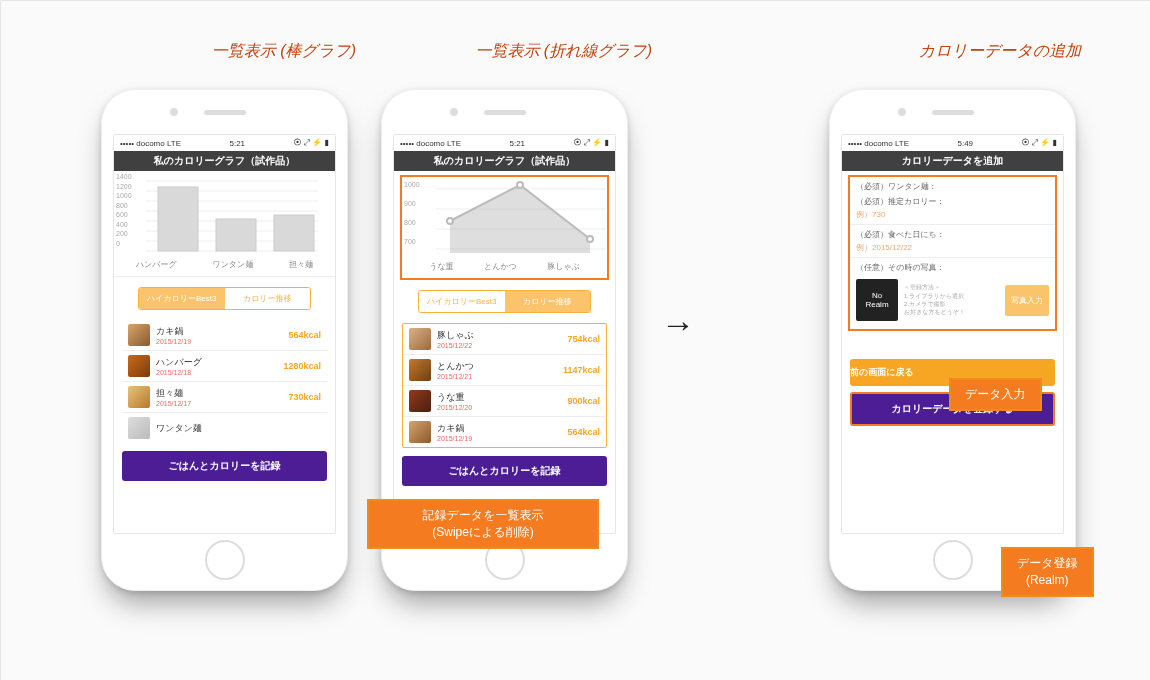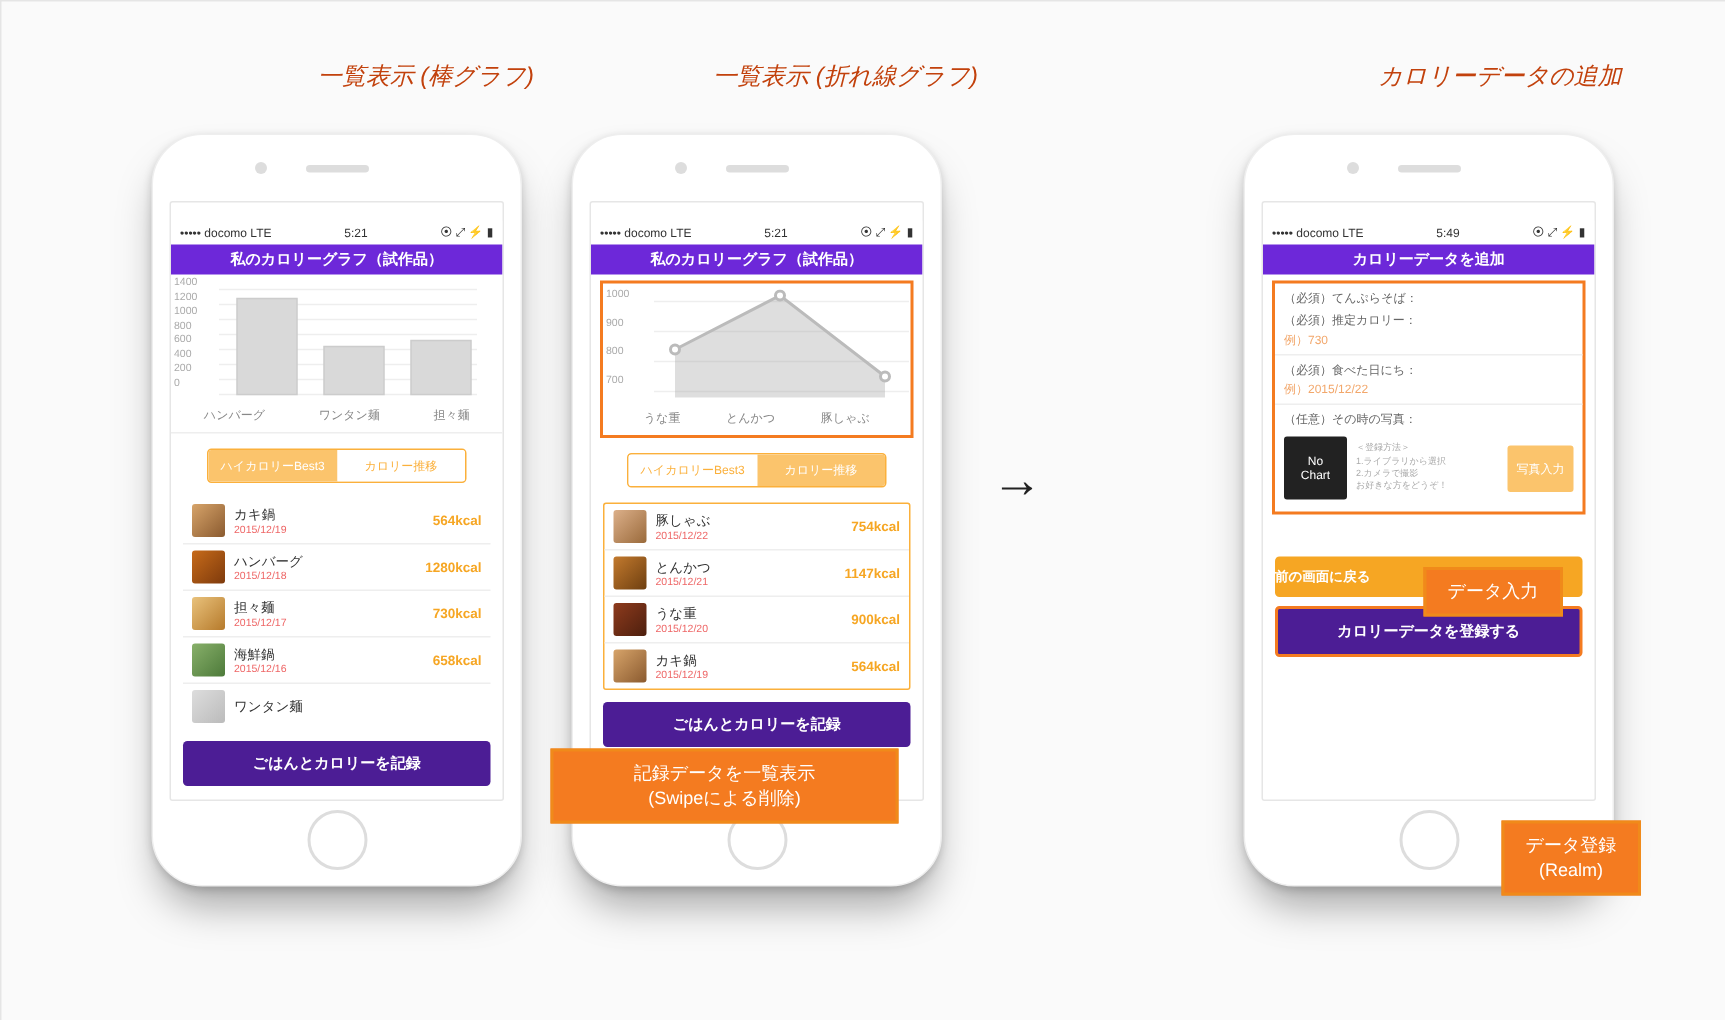--- a/index.html
+++ b/index.html
@@ -3,22 +3,22 @@
 <meta charset="utf-8">
 <style>
   html,body{margin:0;padding:0;background:#f5f5f5;font-family:"Hiragino Kaku Gothic ProN","Yu Gothic",sans-serif;}
   .stage{width:1150px;height:680px;background:#fafafa;border:1px solid #e5e5e5;position:relative;overflow:hidden;}
   .caption{position:absolute;top:40px;font-size:16px;color:#c2410c;text-align:right;font-style:italic;}
   .phone{position:absolute;top:88px;width:245px;height:500px;background:#fff;border-radius:34px;box-shadow:0 18px 28px -6px rgba(0,0,0,.35),0 2px 6px rgba(0,0,0,.15);border:1px solid #eee;}
   .phone .home{position:absolute;bottom:10px;left:50%;transform:translateX(-50%);width:36px;height:36px;border:2px solid #ddd;border-radius:50%;}
   .phone .speaker{position:absolute;top:20px;left:50%;transform:translateX(-50%);width:42px;height:5px;border-radius:3px;background:#ddd;}
   .phone .camera{position:absolute;top:18px;left:68px;width:8px;height:8px;border-radius:50%;background:#ddd;}
   .screen{position:absolute;top:44px;left:11px;right:11px;bottom:56px;background:#fff;border:1px solid #e6e6e6;border-radius:2px;overflow:hidden;}
-  .statusbar{height:16px;background:#fff;display:flex;justify-content:space-between;align-items:center;padding:0 6px;font-size:8px;color:#333;margin-top:12px;}
-  .titlebar{background:#6d28d9;color:#fff;font-size:10px;font-weight:bold;text-align:center;padding:3px 0;}
+  .statusbar{height:16px;background:#fff;display:flex;justify-content:space-between;align-items:center;padding:0 6px;font-size:8px;color:#333;}
+  .titlebar{background:#404040;color:#fff;font-size:10px;font-weight:bold;text-align:center;padding:3px 0;}
   .chart{padding:4px 8px 0 8px;}
   .chart svg{display:block;}
   .chart-labels{display:flex;font-size:8px;color:#888;justify-content:space-around;padding:2px 4px 6px 4px;}
   .divider{height:1px;background:#eee;margin:0;}
   .seg{display:flex;margin:10px 24px;border-radius:3px;overflow:hidden;border:1px solid #fbb03b;}
   .seg div{flex:1;text-align:center;font-size:8px;padding:5px 0;}
   .seg .act{background:#fbc46c;color:#fff;}
   .seg .inact{background:#fff;color:#fbb03b;}
   .list{border:1px solid #fbb03b;margin:0 8px;border-radius:2px;}
   .row{display:flex;align-items:center;padding:4px 6px;border-bottom:1px solid #eee;font-size:9px;}
@@ -117,28 +117,20 @@
           </div>
         <div class="row">
             <div class="thumb" style="background:linear-gradient(135deg,#e9c27c,#b67a2b)"></div>
             <div class="meta">
               <div class="name">担々麺</div>
               <div class="date">2015/12/17</div>
             </div>
             <div class="kcal">730kcal</div>
           </div>
         <div class="row">
-            <div class="thumb" style="background:linear-gradient(135deg,#88b06a,#4d7a3a)"></div>
-            <div class="meta">
-              <div class="name">海鮮鍋</div>
-              <div class="date">2015/12/16</div>
-            </div>
-            <div class="kcal">658kcal</div>
-          </div>
-        <div class="row">
             <div class="thumb" style="background:linear-gradient(135deg,#ddd,#bbb)"></div>
             <div class="meta">
               <div class="name">ワンタン麺</div>
             </div>
           </div>
       </div>
       <div class="mainbtn">ごはんとカロリーを記録</div>
     </div>
     <div class="home"></div>
   </div>
@@ -228,30 +220,30 @@
     <div class="camera"></div>
       <div class="speaker"></div>
     <div class="screen">
       <div class="statusbar">
           <span>••••• docomo  LTE</span>
           <span>5:49</span>
           <span>⦿ ⤢ ⚡ ▮</span>
         </div>
       <div class="titlebar">カロリーデータを追加</div>
       <div class="outline" style="margin:4px 6px;padding-bottom:2px">
-        <div class="formlbl">（必須）てんぷらそば：</div>
+        <div class="formlbl">（必須）ワンタン麺：</div>
         <div class="formlbl">（必須）推定カロリー：</div>
         <div class="formph">例）730</div>
         <div class="formlbl">（必須）食べた日にち：</div>
         <div class="formph">例）2015/12/22</div>
         <div class="formlbl">（任意）その時の写真：</div>
         <div class="photorow">
           <div class="nophoto">
               <span style="white-space:pre-line">No
-Chart</span>
+Realm</span>
             </div>
           <div class="photometa">
             <div>＜登録方法＞</div>
             <div>1.ライブラリから選択</div>
             <div>2.カメラで撮影</div>
             <div>お好きな方をどうぞ！</div>
           </div>
           <div class="photobtn">写真入力</div>
         </div>
       </div>

